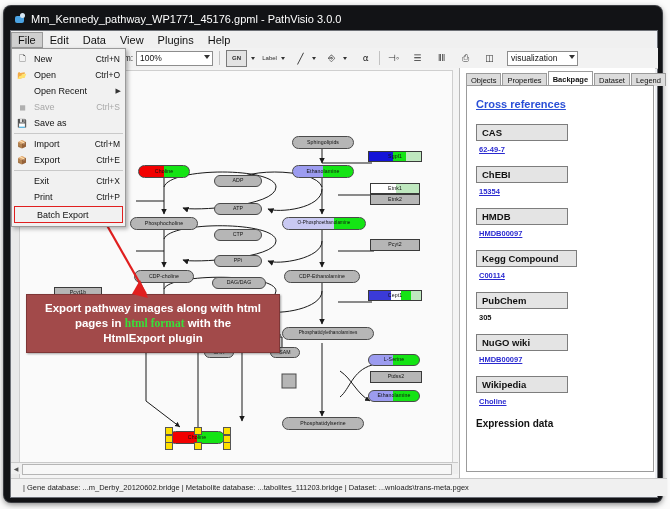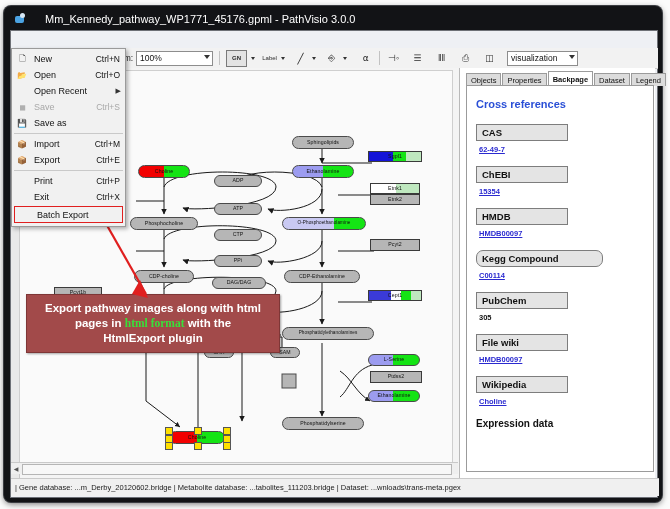--- a/index.html
+++ b/index.html
@@ -8,21 +8,21 @@
   #root{position:relative;width:670px;height:509px;background:#fbfbfb;}
 
   
   .outer-frame{position:absolute;left:4px;top:6px;width:658px;height:496px;
      background:#121316;border-radius:7px;
      box-shadow:0 0 0 1px #3b3d42, 0 2px 6px rgba(0,0,0,.55);}
   .frame-inner{position:absolute;left:6px;top:24px;width:646px;height:466px;background:#eef0f4;border:1px solid #6d7076;}
 
   
   .titlebar{position:absolute;left:6px;top:2px;width:646px;height:22px;color:#ffffff;
-     font-size:11px;display:flex;align-items:center;gap:19px;padding-left:4px;}
+     font-size:11px;display:flex;align-items:center;gap:5px;padding-left:4px;}
   .title-ico{width:12px;height:12px;position:relative;flex:none;}
   .title-ico:before{content:"";position:absolute;left:1px;top:3px;width:9px;height:7px;
      background:#4ba3e3;border-radius:2px;}
   .title-ico:after{content:"";position:absolute;left:6px;top:0px;width:5px;height:5px;
      background:#d8e8f5;border-radius:50%;}
 
   
   .menubar{position:absolute;left:7px;top:25px;width:644px;height:17px;background:#f0f0f0;
      border-bottom:1px solid #d4d4d4;display:flex;align-items:center;font-size:11px;color:#111;}
   .menubar .mi{padding:1px 7px;line-height:14px;cursor:default;}
@@ -68,34 +68,34 @@
   
   .side{position:absolute;left:456px;top:62px;width:195px;height:410px;background:#ffffff;}
   .tabs{position:absolute;left:6px;top:4px;width:186px;height:14px;display:flex;
      align-items:flex-end;font-size:7.5px;}
   .tab{height:12px;padding:0 4px;background:#dcdcdc;border:1px solid #9b9b9b;border-bottom:none;
      display:flex;align-items:center;color:#111;margin-right:1px;}
   .tab.sel{background:#ffffff;height:14px;font-weight:bold;}
   .side-body{position:absolute;left:6px;top:17px;width:186px;height:385px;background:#ffffff;
      border:1px solid #9b9b9b;overflow:hidden;}
   .side-inner{padding:10px 9px 0 9px;}
-  .xref-title{color:#2a4fd6;font-weight:bold;font-size:11px;margin:2px 0 14px 0;}
+  .xref-title{color:#2a4fd6;font-weight:bold;font-size:11px;margin:2px 0 14px 0;text-decoration:underline;}
   .dbbox{border:1px solid #7d7d7d;background:#e4e4e4;font-weight:bold;font-size:9.5px;
      color:#111;padding:2px 5px;width:92px;box-sizing:border-box;}
   .dblink{color:#2a2ad0;text-decoration:underline;font-size:7.5px;font-weight:bold;
      margin:4px 0 12px 3px;display:block;}
   .dbplain{color:#111;font-size:7.5px;font-weight:bold;margin:4px 0 12px 3px;display:block;}
   .expr{font-weight:bold;font-size:10px;color:#111;margin-top:6px;}
 
   
   .hscroll{position:absolute;left:7px;top:456px;width:447px;height:11px;background:#efefef;border-top:1px solid #c9c9c9;}
   .hscroll .thumb{position:absolute;left:11px;top:1px;width:428px;height:9px;background:#f7f7f7;border:1px solid #b5b5b5;}
   .hscroll .lft{position:absolute;left:0;top:0;width:10px;height:11px;display:flex;align-items:center;justify-content:center;font-size:6px;color:#555;}
   .statusbar{position:absolute;left:7px;top:472px;width:644px;height:17px;background:#f0f0f0;
-     border-top:1px solid #c9c9c9;display:flex;align-items:center;font-size:7.5px;color:#1a1a1a;padding-left:4px;}
+     border-top:1px solid #c9c9c9;display:flex;align-items:center;font-size:7.5px;color:#1a1a1a;padding-left:12px;}
 
   
   .dropdown{position:absolute;left:7px;top:42px;width:113px;background:#f1f1f1;
      border:1px solid #9a9a9a;z-index:40;box-shadow:2px 2px 4px rgba(0,0,0,.3);padding:2px 0;}
   .ditem{height:16px;display:flex;align-items:center;font-size:9px;color:#111;padding-left:3px;position:relative;}
   .ditem .ic{width:15px;height:13px;display:flex;align-items:center;justify-content:center;font-size:8px;}
   .ditem .tx{flex:1;padding-left:4px;}
   .ditem .ac{font-size:8.5px;color:#111;padding-right:5px;}
   .ditem.dis .tx,.ditem.dis .ac{color:#a8a8a8;}
   .ditem .sub{position:absolute;right:4px;font-size:7px;color:#333;}
@@ -111,20 +111,28 @@
 
   <div class="outer-frame">
 
     <div class="titlebar">
       <span class="title-ico"></span>
       <span>Mm_Kennedy_pathway_WP1771_45176.gpml - PathVisio 3.0.0</span>
     </div>
 
     <div class="frame-inner"></div>
 
+    <div class="menubar">
+      <span class="mi active">File</span>
+      <span class="mi">Edit</span>
+      <span class="mi">Data</span>
+      <span class="mi">View</span>
+      <span class="mi">Plugins</span>
+      <span class="mi">Help</span>
+    </div>
 
     <div class="toolbar">
       <span style="width:92px"></span>
       <span class="zoom-lab">Zoom:</span>
       <span class="combo" style="width:72px">
         <span>100%</span>
         <span class="arw"></span>
       </span>
       <span class="tb-sep"></span>
       <span class="tbtn" style="border:1px solid #7a7a7a;background:#e3e3e3;font-size:6px;font-weight:bold;padding:0 2px;">GN</span>
@@ -366,27 +374,27 @@
         <span class="ac">Ctrl+M</span>
       </div>
       <div class="ditem">
         <span class="ic">📦</span>
         <span class="tx">Export</span>
         <span class="ac">Ctrl+E</span>
       </div>
       <div class="dsep"></div>
       <div class="ditem">
         <span class="ic"></span>
+        <span class="tx">Exit</span>
+        <span class="ac">Ctrl+X</span>
+      </div>
+      <div class="ditem">
+        <span class="ic"></span>
         <span class="tx">Print</span>
         <span class="ac">Ctrl+P</span>
-      </div>
-      <div class="ditem">
-        <span class="ic"></span>
-        <span class="tx">Exit</span>
-        <span class="ac">Ctrl+X</span>
       </div>
       <div class="ditem boxed">
         <span class="ic"></span>
         <span class="tx">Batch Export</span>
       </div>
     </div>
 
     <div class="side">
       <div class="tabs">
         <span class="tab">Objects</span>
@@ -401,27 +409,27 @@
 
           <div class="dbbox">CAS</div>
           <a class="dblink" href="#">62-49-7</a>
 
           <div class="dbbox">ChEBI</div>
           <a class="dblink" href="#">15354</a>
 
           <div class="dbbox">HMDB</div>
           <a class="dblink" href="#">HMDB00097</a>
 
-          <div class="dbbox" style="width:127px;border-radius:7px;">Kegg Compound</div>
+          <div class="dbbox" style="width:101px;">Kegg Compound</div>
           <a class="dblink" href="#">C00114</a>
 
           <div class="dbbox">PubChem</div>
           <span class="dbplain">305</span>
 
-          <div class="dbbox">File wiki</div>
+          <div class="dbbox">NuGO wiki</div>
           <a class="dblink" href="#">HMDB00097</a>
 
           <div class="dbbox">Wikipedia</div>
           <a class="dblink" href="#">Choline</a>
 
           <div class="expr">Expression data</div>
         </div>
       </div>
     </div>
 

